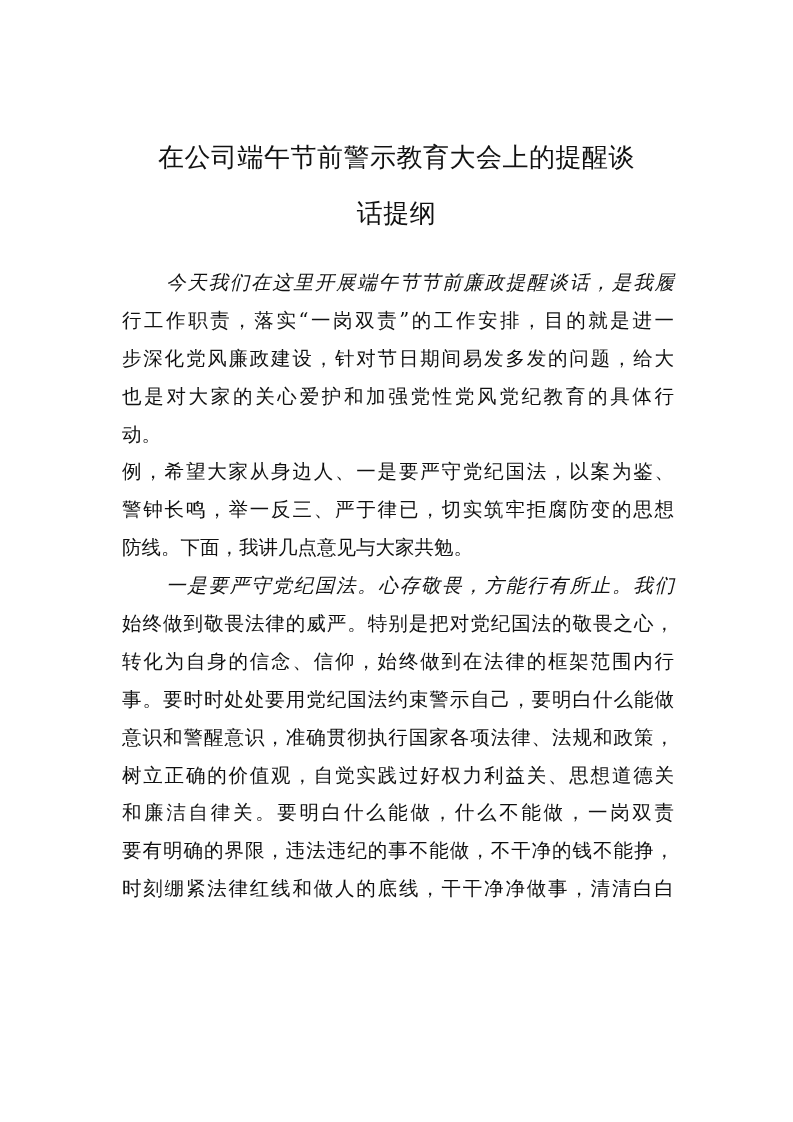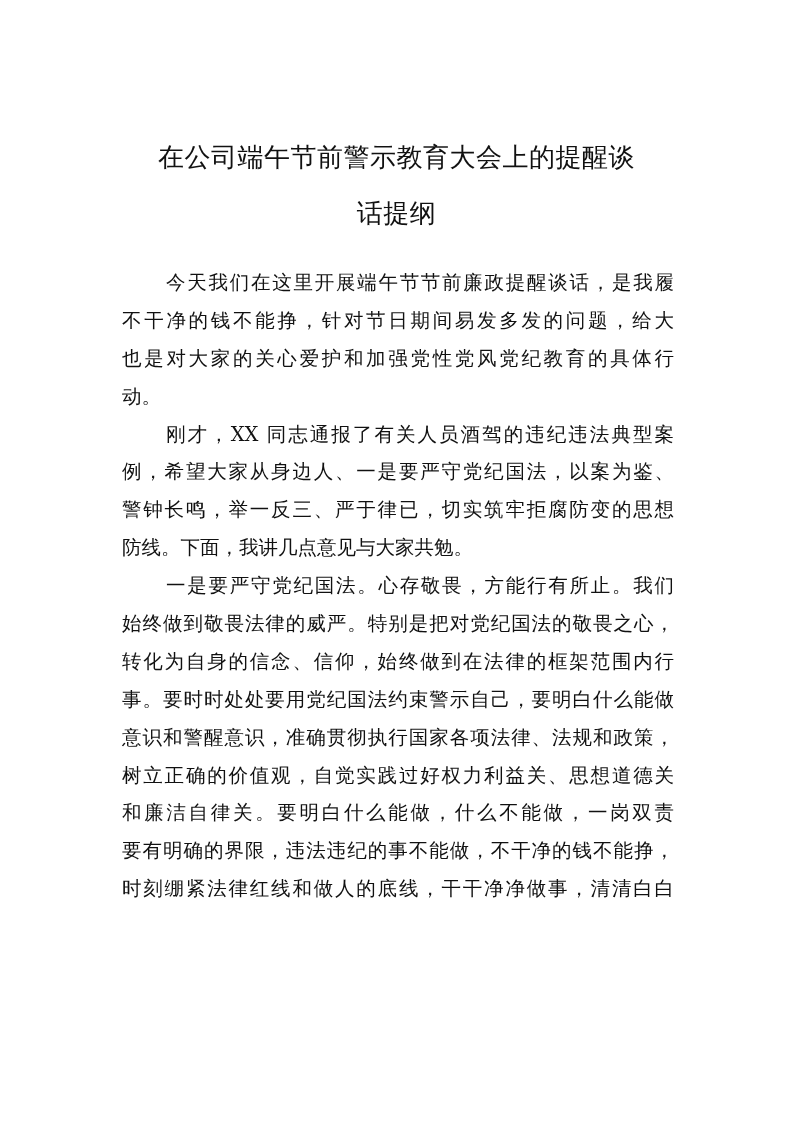--- a/index.html
+++ b/index.html
@@ -6,41 +6,41 @@
   body { width: 793px; height: 1122px; position: relative; overflow: hidden;
          font-family: "DejaVu Serif", "Liberation Serif", serif; color: #111111; }
   .page { position: absolute; left: 0; top: 0; width: 793px; height: 840px; background: #ffffff; }
   .title { position: absolute; left: 0; width: 793px; text-align: center;
            font-size: 26px; line-height: 56px; letter-spacing: 0.5px; font-weight: normal; color: #111; }
   .title .tl { display: block; height: 56px; white-space: nowrap; }
   .body { position: absolute; left: 122px; top: 264px; width: 552px; }
   .line { display: block; height: 37.9px; line-height: 37.9px; font-size: 19.5px;
           white-space: nowrap; text-align: justify; text-align-last: justify; }
   .line.last { text-align-last: left; }
-  .line.indent { padding-left: 44px; }
+  .line.indent { padding-left: 44px; font-style: italic; }
 </style>
 </head>
 <body>
 
 <div class="page">
 
   <div class="title" style="top:129px;">
     <span class="tl">在公司端午节前警示教育大会上的提醒谈</span>
     <span class="tl">话提纲</span>
   </div>
 
   <div class="body">
     <div>
       <span class="line indent">今天我们在这里开展端午节节前廉政提醒谈话，是我履</span>
-      <span class="line">不干净的钱不能挣，针对节日期间易发多发的问题，给大</span>
+      <span class="line">行工作职责，落实“一岗双责”的工作安排，目的就是进一</span>
+      <span class="line">步深化党风廉政建设，针对节日期间易发多发的问题，给大</span>
       <span class="line">也是对大家的关心爱护和加强党性党风党纪教育的具体行</span>
       <span class="line last">动。</span>
     </div>
     <div>
-      <span class="line indent">刚才，XX 同志通报了有关人员酒驾的违纪违法典型案</span>
       <span class="line">例，希望大家从身边人、一是要严守党纪国法，以案为鉴、</span>
       <span class="line">警钟长鸣，举一反三、严于律已，切实筑牢拒腐防变的思想</span>
       <span class="line last">防线。下面，我讲几点意见与大家共勉。</span>
     </div>
     <div>
       <span class="line indent">一是要严守党纪国法。心存敬畏，方能行有所止。我们</span>
       <span class="line">始终做到敬畏法律的威严。特别是把对党纪国法的敬畏之心，</span>
       <span class="line">转化为自身的信念、信仰，始终做到在法律的框架范围内行</span>
       <span class="line">事。要时时处处要用党纪国法约束警示自己，要明白什么能做</span>
       <span class="line">意识和警醒意识，准确贯彻执行国家各项法律、法规和政策，</span>

